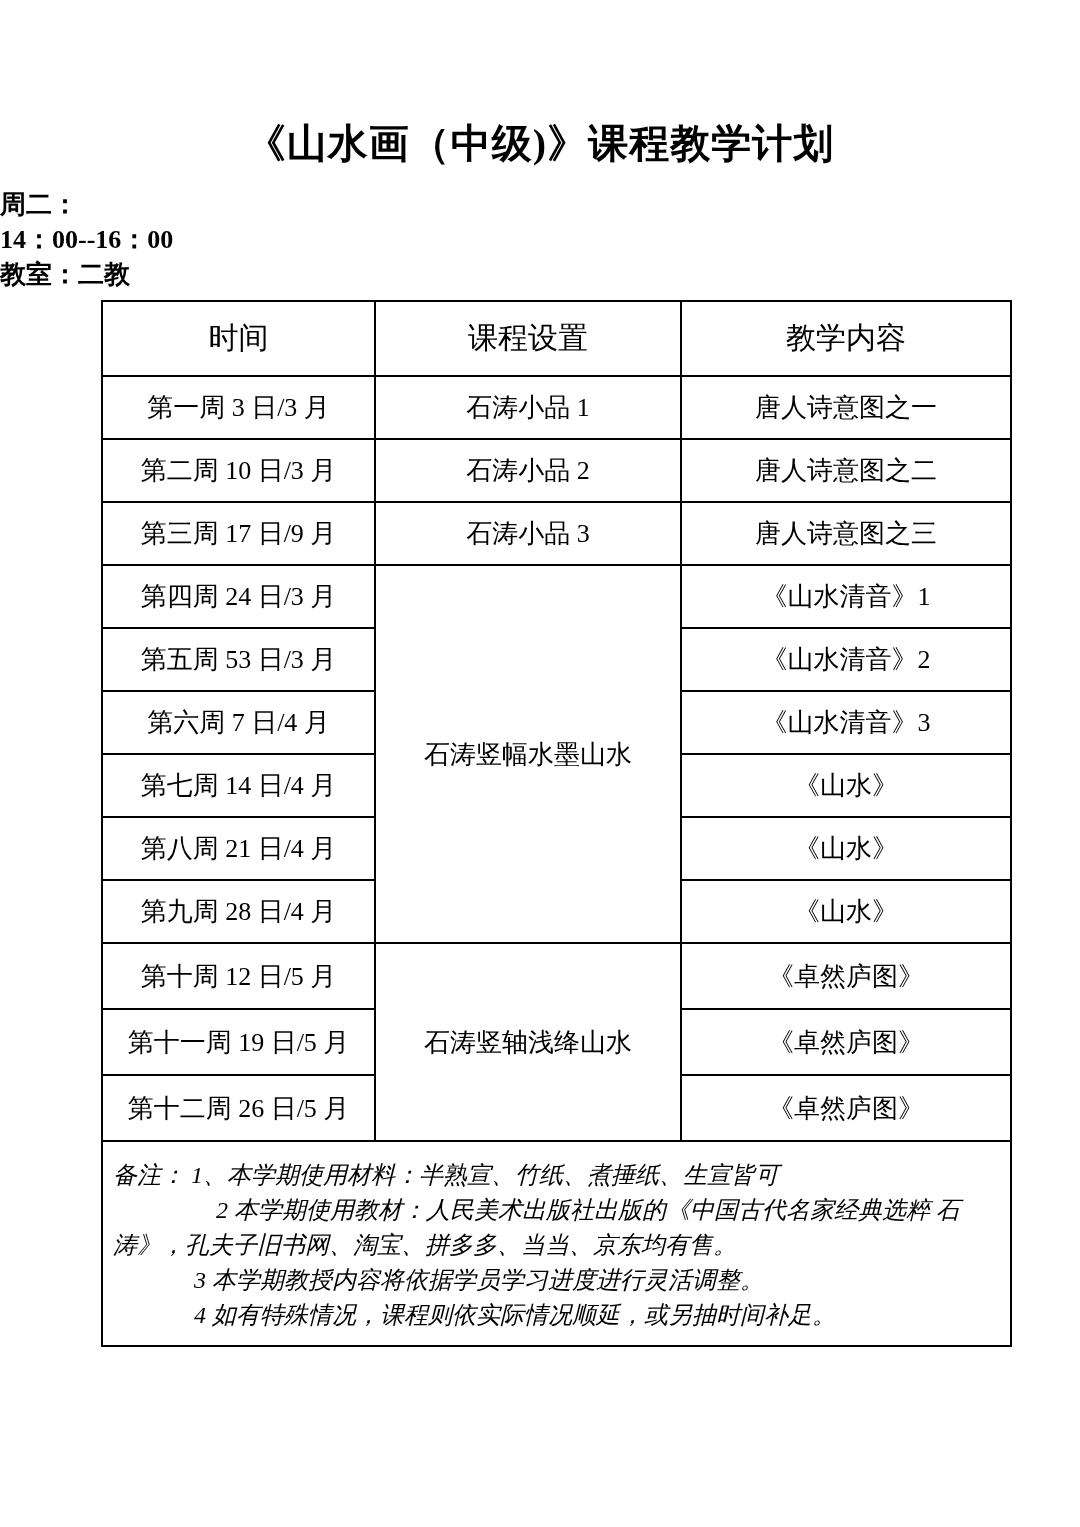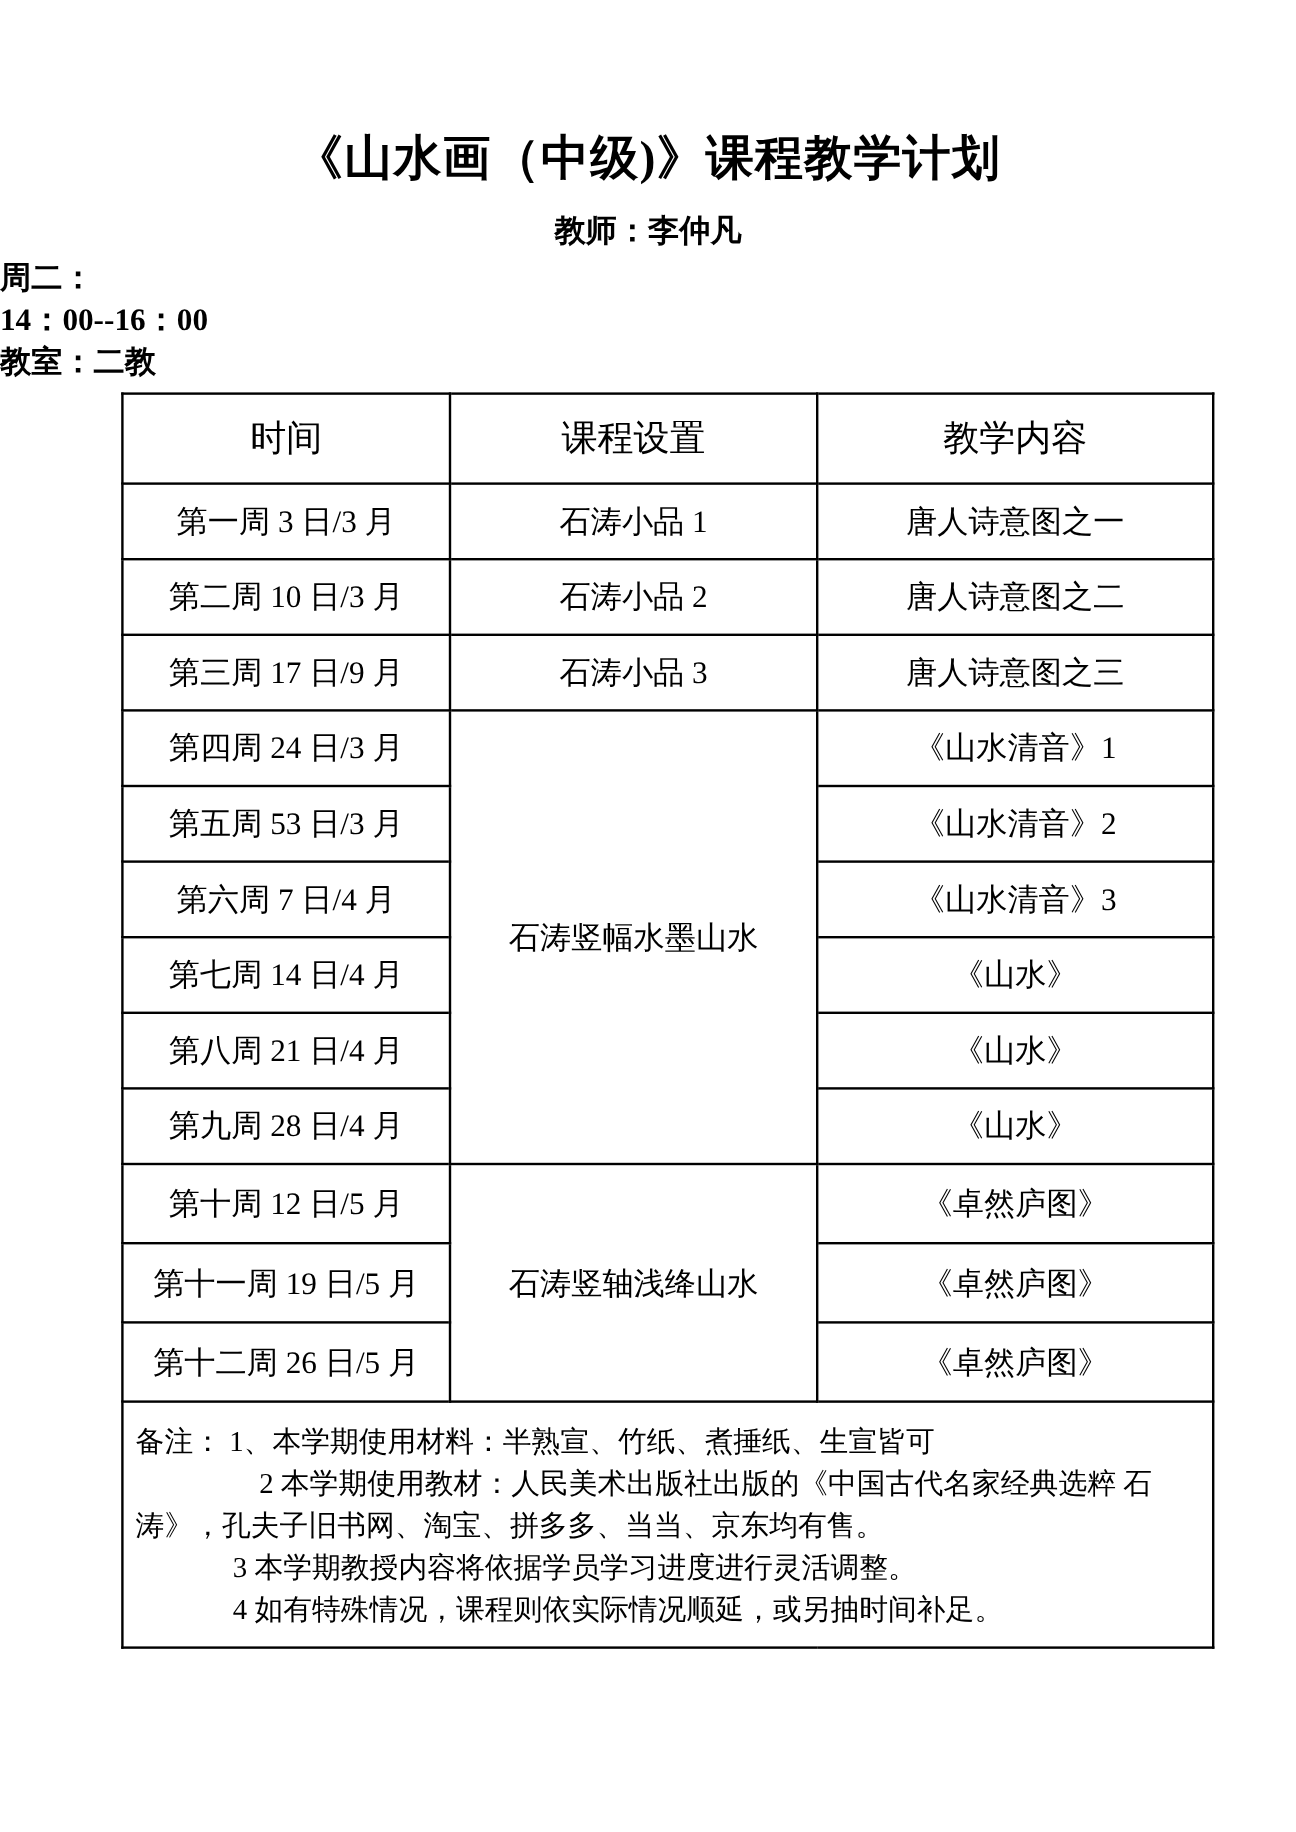--- a/index.html
+++ b/index.html
@@ -5,21 +5,21 @@
   html,body{margin:0;padding:0;background:#ffffff;}
   .page{
     position:relative;
     width:1080px;height:1527px;
     background:#ffffff;
     overflow:hidden;
     color:#000;
     font-family:"Liberation Serif","DejaVu Serif",serif;
   }
   .doc-title{
-    margin:4px;
+    margin:16px;
     padding-top:100px;
     text-align:center;
     font-size:40px;
     font-weight:700;
     letter-spacing:1px;
   }
   .teacher-line{
     margin-top:16px;
     text-align:center;
     font-size:26px;
@@ -54,37 +54,37 @@
     overflow:hidden;
   }
   .course th{height:73px;font-size:30px;font-weight:400;}
   tr.row-a td{height:61px;}
   tr.row-b td{height:64px;font-family:Liberation Serif, serif;}
   td.notes{
     text-align:left;
     vertical-align:top;
     padding:16px 8px 12px 10px;
     height:163px;
+    font-style:italic;
   }
   .note-line{
     font-size:24px;
     line-height:35px;
     white-space:nowrap;
   }
   .indent-lg{padding-left:103px;}
   .indent-md{padding-left:81px;}
 </style>
 </head>
 <body>
 
 <div class="page">
 
   <h1 class="doc-title">《山水画（中级)》课程教学计划</h1>
 
-  <div class="teacher-line">教师：李仲凡</div>
 
   <div class="schedule-line">
     <span class="sched-day">周二：</span>
     <span class="sched-time">14：00--16：00</span>
     <span class="sched-room">教室：二教</span>
   </div>
 
   <table class="course">
     <colgroup>
         <col class="c1">

